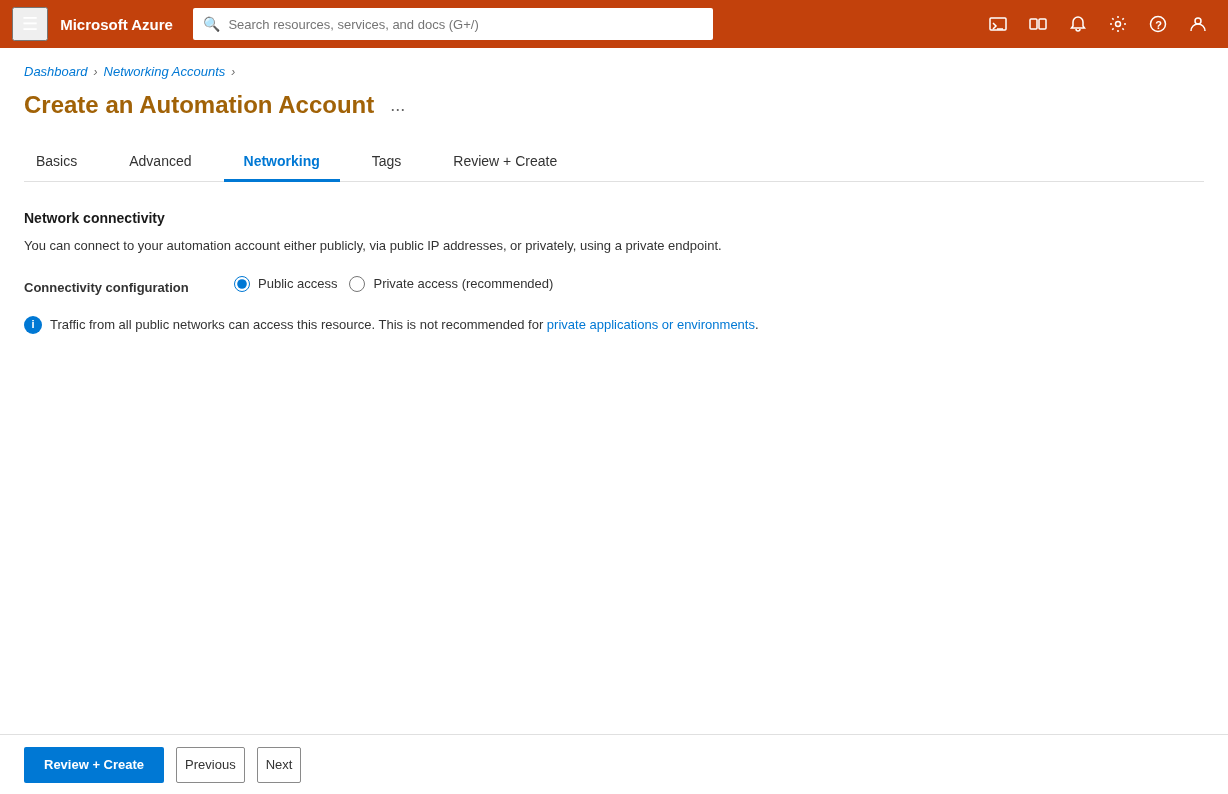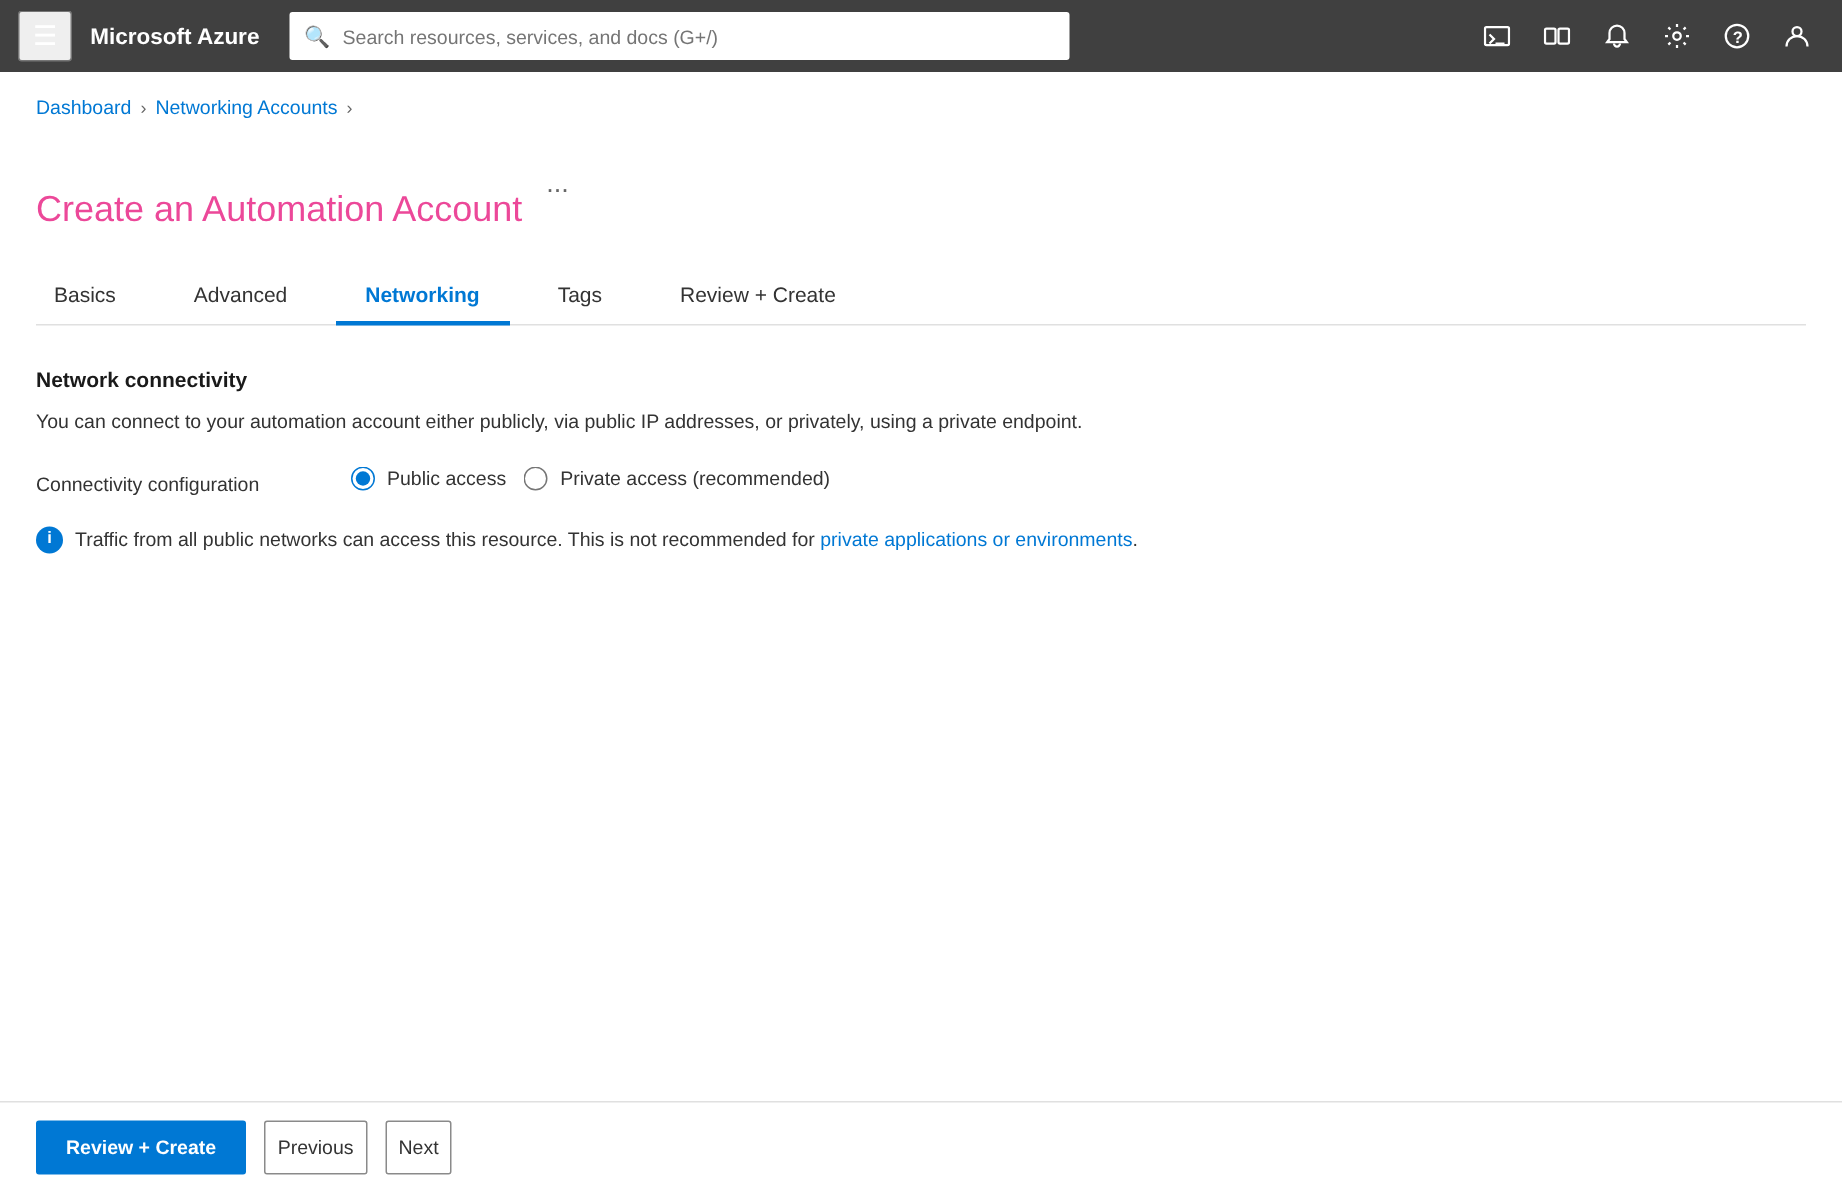--- a/index.html
+++ b/index.html
@@ -1,20 +1,20 @@
 <!DOCTYPE html>
 <html><head>
   <meta charset="utf-8">
   <style>
     * { box-sizing: border-box; margin: 0; padding: 0; }
     body { font-family: 'Segoe UI', Arial, sans-serif; font-size: 14px; color: #333; background: #fff; }
 
     
     .topnav {
-      background: #404040;
+      background: #c2410c;
       height: 48px;
       display: flex;
       align-items: center;
       padding: 0 12px;
       gap: 12px;
     }
     .topnav-hamburger {
       color: #fff;
       font-size: 18px;
       cursor: pointer;
@@ -74,36 +74,36 @@
     }
 
     
     .breadcrumb {
       display: flex;
       align-items: center;
       gap: 6px;
       font-size: 13px;
       color: #0078d4;
       margin-bottom: 12px;
+      font-style: italic;
     }
     .breadcrumb a { color: #0078d4; text-decoration: none; cursor: pointer; }
     .breadcrumb-sep { color: #666; font-size: 12px; }
 
     
     .page-title-row {
       display: flex;
       align-items: center;
       gap: 10px;
       margin-bottom: 24px;
     }
     .page-title {
       font-size: 24px;
-      font-weight: 400;
-      color: #ec4899;
-      margin-top: 35px;
+      font-weight: 700;
+      color: #a16207;
     }
     .page-title-more {
       color: #666;
       font-size: 18px;
       cursor: pointer;
       padding: 2px 6px;
     }
 
     
     .tabs {
@@ -148,20 +148,21 @@
       display: flex;
       align-items: flex-start;
       gap: 30px;
       margin-bottom: 20px;
     }
     .config-label {
       font-size: 13px;
       color: #333;
       min-width: 180px;
       padding-top: 4px;
+      font-weight: bold;
     }
     .config-options {
       display: flex;
       flex-direction: row;
       gap: 12px;
     }
     .radio-option {
       display: flex;
       align-items: center;
       gap: 8px;

